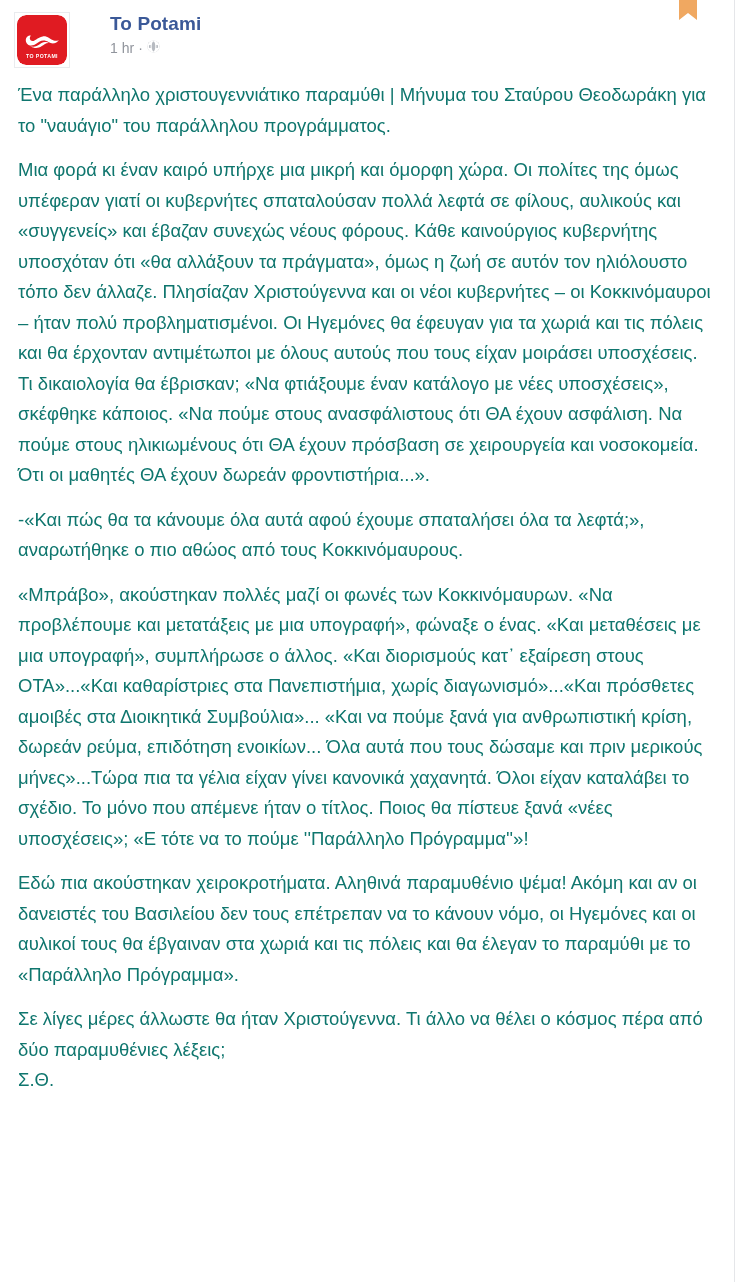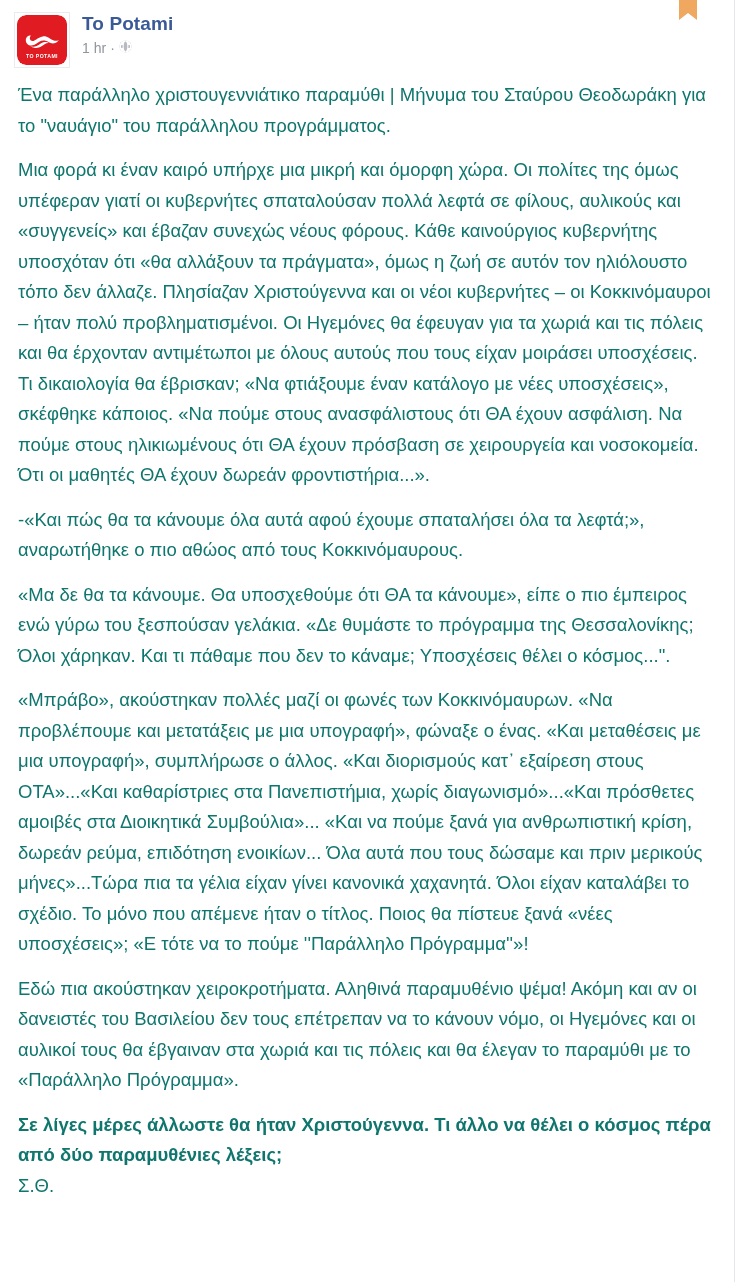--- a/index.html
+++ b/index.html
@@ -25,20 +25,21 @@
     border-right: 1px solid #e5e6e9;
   }
 
   
   .post-header {
     display: flex;
     align-items: flex-start;
     padding: 12px 0 0 14px;
     height: 72px;
     box-sizing: border-box;
+    gap: 28px;
   }
 
   .avatar {
     width: 56px;
     height: 56px;
     flex: 0 0 56px;
     border: 1px solid #e9ebee;
     box-sizing: border-box;
     background: #ffffff;
     padding: 2px;
@@ -102,21 +103,20 @@
     font-size: 18.5px;
     line-height: 30.5px;
     color: #0f766e;
     box-sizing: border-box;
   }
   .post-body p {
     margin: 0 0 14px 0;
   }
   .post-body p.tight {
     margin-bottom: 0;
-    font-weight: bold;
   }
   .sig {
     margin: 0 0 14px 0;
   }
   .datestamp {
     margin: 0;
   }
 </style>
 </head>
 <body>
@@ -155,20 +155,19 @@
         </span>
       </div>
     </div>
 
   </div>
 
   <div class="post-body">
     <p>Ένα παράλληλο χριστουγεννιάτικο παραμύθι | Μήνυμα του Σταύρου Θεοδωράκη για το "ναυάγιο" του παράλληλου προγράμματος.</p>
     <p>Μια φορά κι έναν καιρό υπήρχε μια μικρή και όμορφη χώρα. Οι πολίτες της όμως υπέφεραν γιατί οι κυβερνήτες σπαταλούσαν πολλά λεφτά σε φίλους, αυλικούς και «συγγενείς» και έβαζαν συνεχώς νέους φόρους. Κάθε καινούργιος κυβερνήτης υποσχόταν ότι «θα αλλάξουν τα πράγματα», όμως η ζωή σε αυτόν τον ηλιόλουστο τόπο δεν άλλαζε. Πλησίαζαν Χριστούγεννα και οι νέοι κυβερνήτες – οι Κοκκινόμαυροι – ήταν πολύ προβληματισμένοι. Οι Ηγεμόνες θα έφευγαν για τα χωριά και τις πόλεις και θα έρχονταν αντιμέτωποι με όλους αυτούς που τους είχαν μοιράσει υποσχέσεις. Τι δικαιολογία θα έβρισκαν; «Να φτιάξουμε έναν κατάλογο με νέες υποσχέσεις», σκέφθηκε κάποιος. «Να πούμε στους ανασφάλιστους ότι ΘΑ έχουν ασφάλιση. Να πούμε στους ηλικιωμένους ότι ΘΑ έχουν πρόσβαση σε χειρουργεία και νοσοκομεία. Ότι οι μαθητές ΘΑ έχουν δωρεάν φροντιστήρια...».</p>
     <p>-«Και πώς θα τα κάνουμε όλα αυτά αφού έχουμε σπαταλήσει όλα τα λεφτά;», αναρωτήθηκε ο πιο αθώος από τους Κοκκινόμαυρους.</p>
-    <p>«Μα δε θα τα κάνουμε. Θα υποσχεθούμε ότι ΘΑ τα κάνουμε», είπε ο πιο έμπειρος ενώ γύρω του ξεσπούσαν γελάκια. «Δε θυμάστε το πρόγραμμα της Θεσσαλονίκης; Όλοι χάρηκαν. Και τι πάθαμε που δεν το κάναμε; Υποσχέσεις θέλει ο κόσμος...".</p>
     <p>«Μπράβο», ακούστηκαν πολλές μαζί οι φωνές των Κοκκινόμαυρων. «Να προβλέπουμε και μετατάξεις με μια υπογραφή», φώναξε ο ένας. «Και μεταθέσεις με μια υπογραφή», συμπλήρωσε ο άλλος. «Και διορισμούς κατ᾽ εξαίρεση στους ΟΤΑ»...«Και καθαρίστριες στα Πανεπιστήμια, χωρίς διαγωνισμό»...«Και πρόσθετες αμοιβές στα Διοικητικά Συμβούλια»... «Και να πούμε ξανά για ανθρωπιστική κρίση, δωρεάν ρεύμα, επιδότηση ενοικίων... Όλα αυτά που τους δώσαμε και πριν μερικούς μήνες»...Τώρα πια τα γέλια είχαν γίνει κανονικά χαχανητά. Όλοι είχαν καταλάβει το σχέδιο. Το μόνο που απέμενε ήταν ο τίτλος. Ποιος θα πίστευε ξανά «νέες υποσχέσεις»; «Ε τότε να το πούμε ''Παράλληλο Πρόγραμμα''»!</p>
     <p>Εδώ πια ακούστηκαν χειροκροτήματα. Αληθινά παραμυθένιο ψέμα! Ακόμη και αν οι δανειστές του Βασιλείου δεν τους επέτρεπαν να το κάνουν νόμο, οι Ηγεμόνες και οι αυλικοί τους θα έβγαιναν στα χωριά και τις πόλεις και θα έλεγαν το παραμύθι με το «Παράλληλο Πρόγραμμα».</p>
     <p class="tight">Σε λίγες μέρες άλλωστε θα ήταν Χριστούγεννα. Τι άλλο να θέλει ο κόσμος πέρα από δύο παραμυθένιες λέξεις;</p>
     <p class="sig">Σ.Θ.</p>
   </div>
 
 </div>
 
 </body></html>

